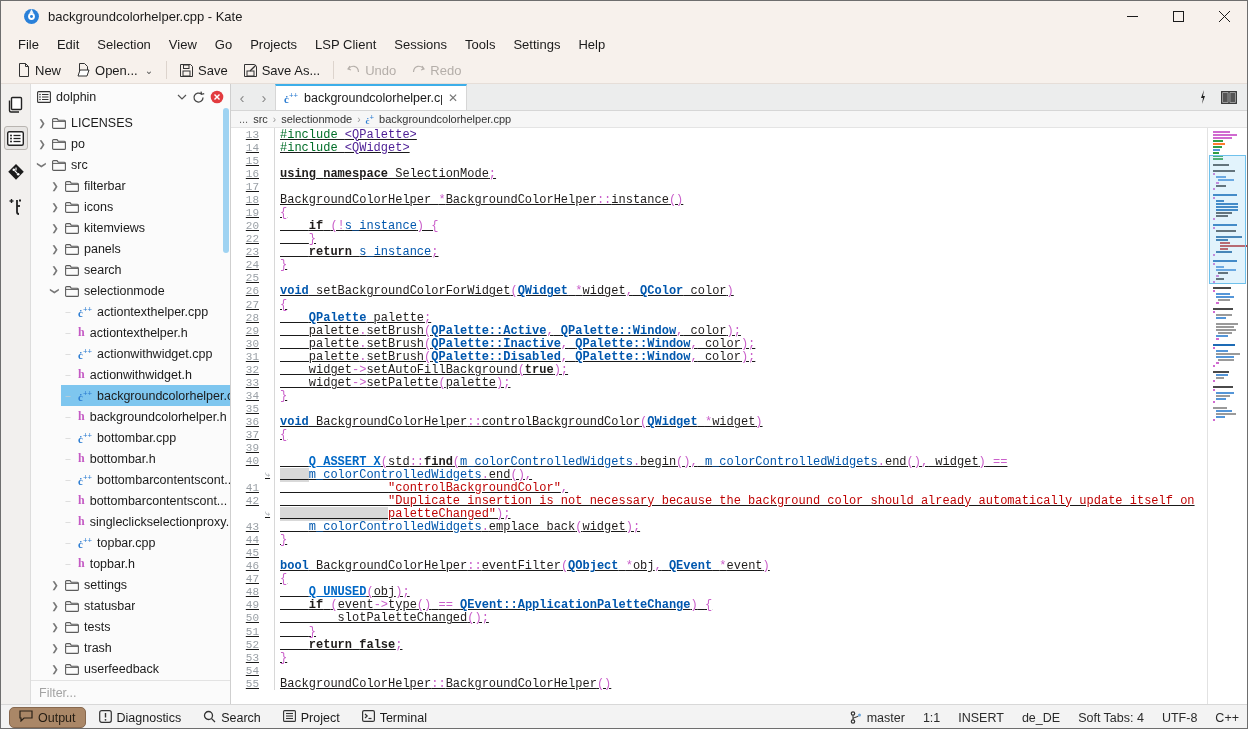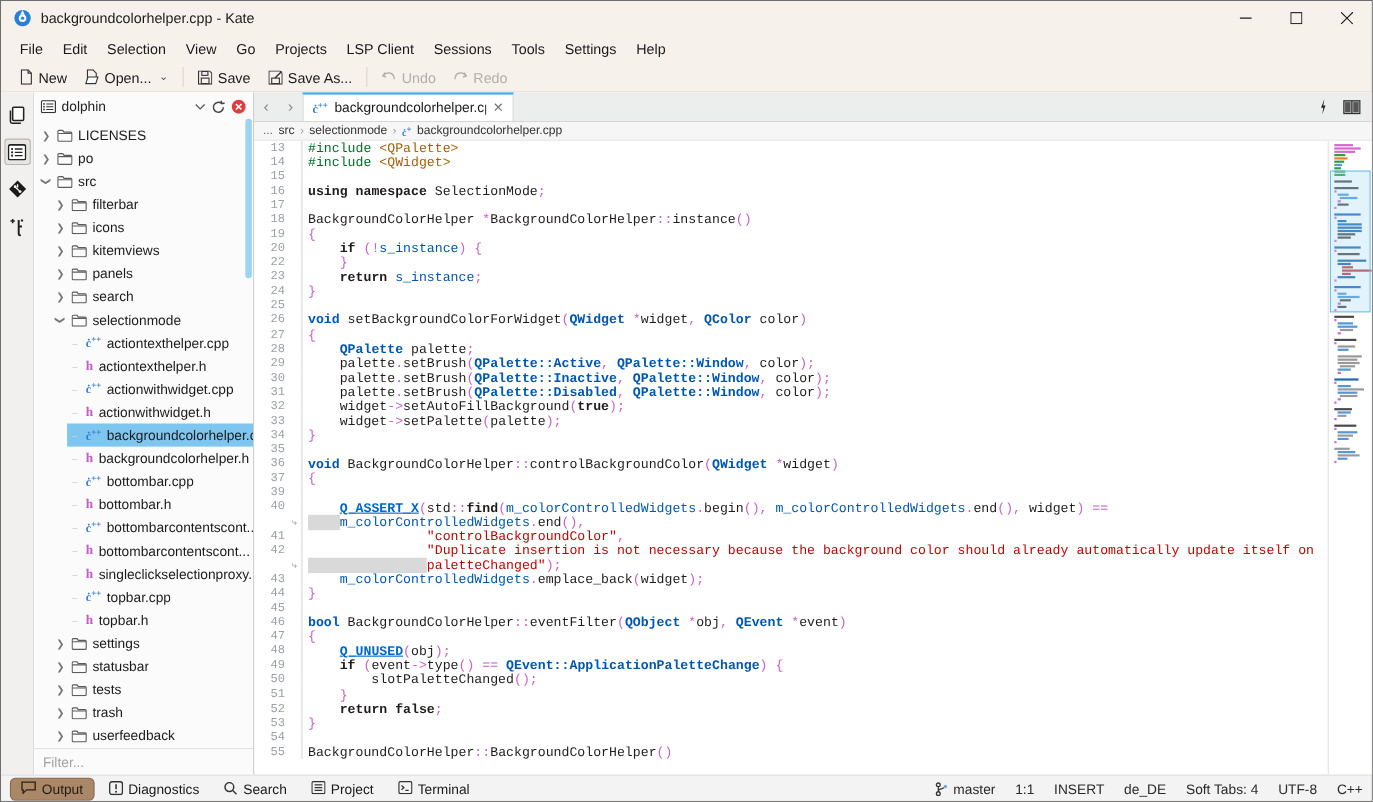--- a/index.html
+++ b/index.html
@@ -1,21 +1,21 @@
 <!DOCTYPE html>
 <html><head>
 <meta charset="utf-8">
 <style>
   * { box-sizing: border-box; margin: 0; padding: 0; }
   html,body { width:1248px; height:729px; overflow:hidden; }
   body { font-family:"Liberation Sans", sans-serif; font-size:13px; color:#1a1a1a;
          background:#f7f1ec; border:1px solid #6e6e6e; }
 
   
-  .titlebar { height:30px; display:flex; align-items:center; background:#f7f1ec; padding-left:11px; }
+  .titlebar { height:30px; display:flex; align-items:center; background:#f7f1ec; padding-left:22px; }
   .titlebar .app-ico { width:17px; height:17px; margin-right:8px; }
   .titlebar .ttl { font-size:13px; color:#1b1b1b; }
   .win-controls { margin-left:auto; display:flex; height:100%; }
   .win-btn { width:46px; height:100%; display:flex; align-items:center; justify-content:center; }
   .win-btn svg { stroke:#1b1b1b; }
 
   
   .menubar { height:26px; display:flex; align-items:center; padding-left:8px; background:#f7f1ec; }
   .menu-item { padding:3px 9px; color:#1b1b1b; }
 
@@ -63,27 +63,27 @@
   .tab .tab-close { color:#777; font-size:12px; margin-left:auto; }
   .tab-spring { flex:1; }
   .tabbar-icons { display:flex; align-items:center; gap:14px; padding-right:10px; }
 
   .breadcrumb { height:17px; background:#f6f6f6; display:flex; align-items:center; gap:5px; padding-left:8px; font-size:11px; color:#333; border-bottom:1px solid #e4e4e4; }
   .bc-sep { color:#999; font-size:10px; }
   .bc-ellipsis { color:#666; }
   .bc-cpp { font-size:9px; }
 
   
-  .code-wrap { flex:1; display:flex; background:#fff; overflow:hidden; }
+  .code-wrap { flex:1; display:flex; background:#fff; overflow:hidden;text-decoration:underline; }
   .code-lines { flex:1; overflow:hidden; font-family:"Liberation Mono","DejaVu Sans Mono",monospace; font-size:12px; }
   .cline { height:13.09px; display:flex; align-items:center; white-space:pre; }
   .lnum { width:34px; flex:0 0 auto; text-align:right; padding-right:6px; color:#9aa0a6; font-size:11px; }
   .lgut { width:10px; flex:0 0 auto; border-right:1px solid #d8d8d8; color:#9aa0a6; font-size:9px; height:100%; display:flex; align-items:center; }
   .ltext { padding-left:5px; }
-  .s-pp{color:#006e28} .s-inc{color:#a16207} .s-kw{font-weight:bold;color:#1f1c1b}
+  .s-pp{color:#006e28} .s-inc{color:#4c1d95} .s-kw{font-weight:bold;color:#1f1c1b}
   .s-ty{font-weight:bold;color:#0057ae} .s-mv{color:#0057ae} .s-sym{color:#ca60ca}
   .s-str{color:#bf0303} .s-ext{font-weight:bold;color:#0068c6;text-decoration:underline}
   .s-pl{color:#1f1c1b} .s-wf{background:#d9d9d9}
 
   
   .minimap { width:40px; border-left:1px solid #e2e2e2; position:relative; background:#fff; padding-top:3px; }
   .mm-row { height:2px; margin:0 2px 1px 2px; }
   .mm-view { position:absolute; left:1px; right:1px; border:1px solid #6fc1ec; background:rgba(160,214,245,0.30); }
 
   

